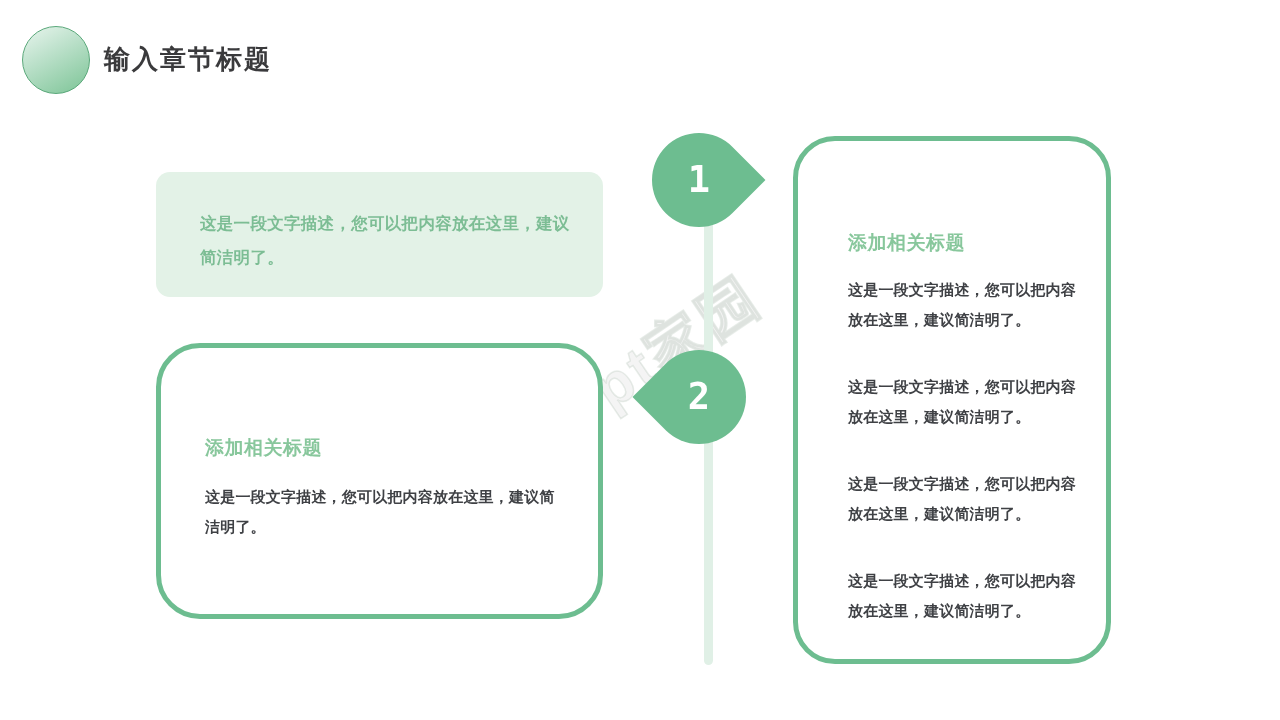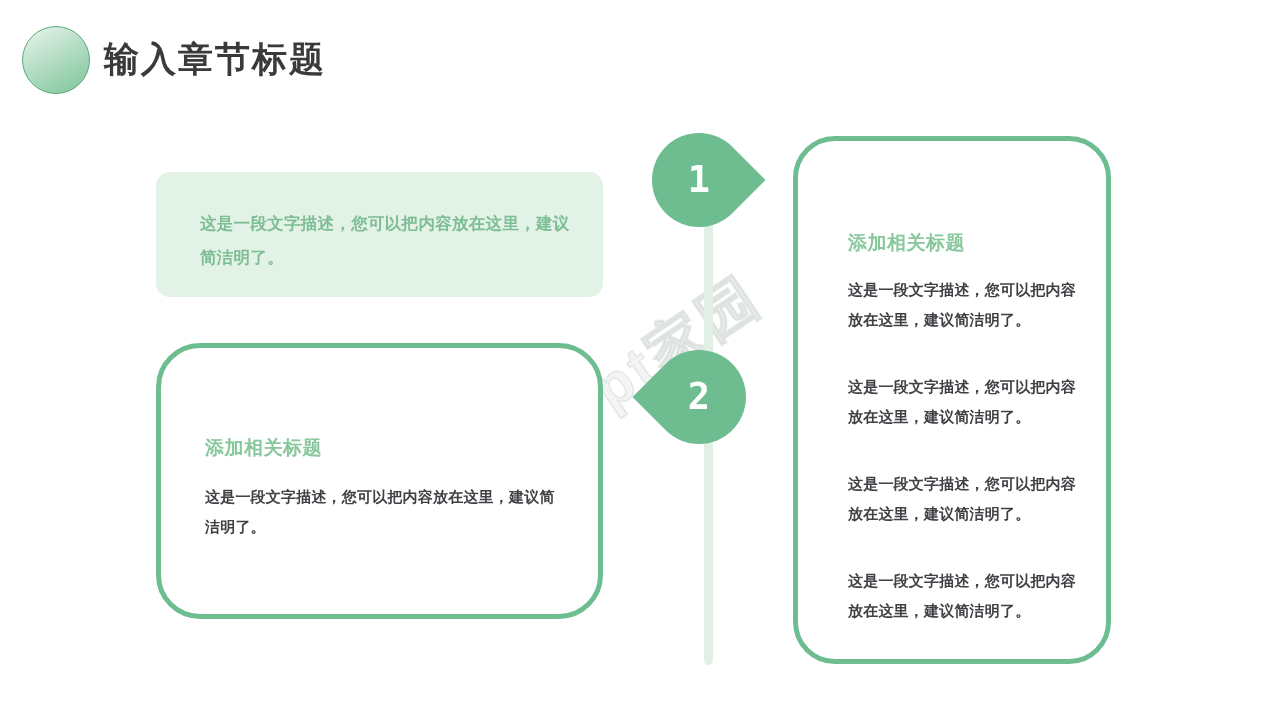--- a/index.html
+++ b/index.html
@@ -36,21 +36,21 @@
     height: 68px;
     border-radius: 50%;
     background: linear-gradient(150deg, #e9f5ee 0%, #bfe2cd 38%, #7cc496 100%);
     border: 1px solid #5aa87a;
     box-sizing: border-box;
   }
   .header-title {
     position: absolute;
     left: 104px;
     top: 37px;
-    font-size: 35px;
+    font-size: 26px;
     font-weight: bold;
     color: #3a3a3c;
     letter-spacing: 2px;
     line-height: 44px;
     white-space: nowrap;
   }
 
   
   .watermark {
     position: absolute;

